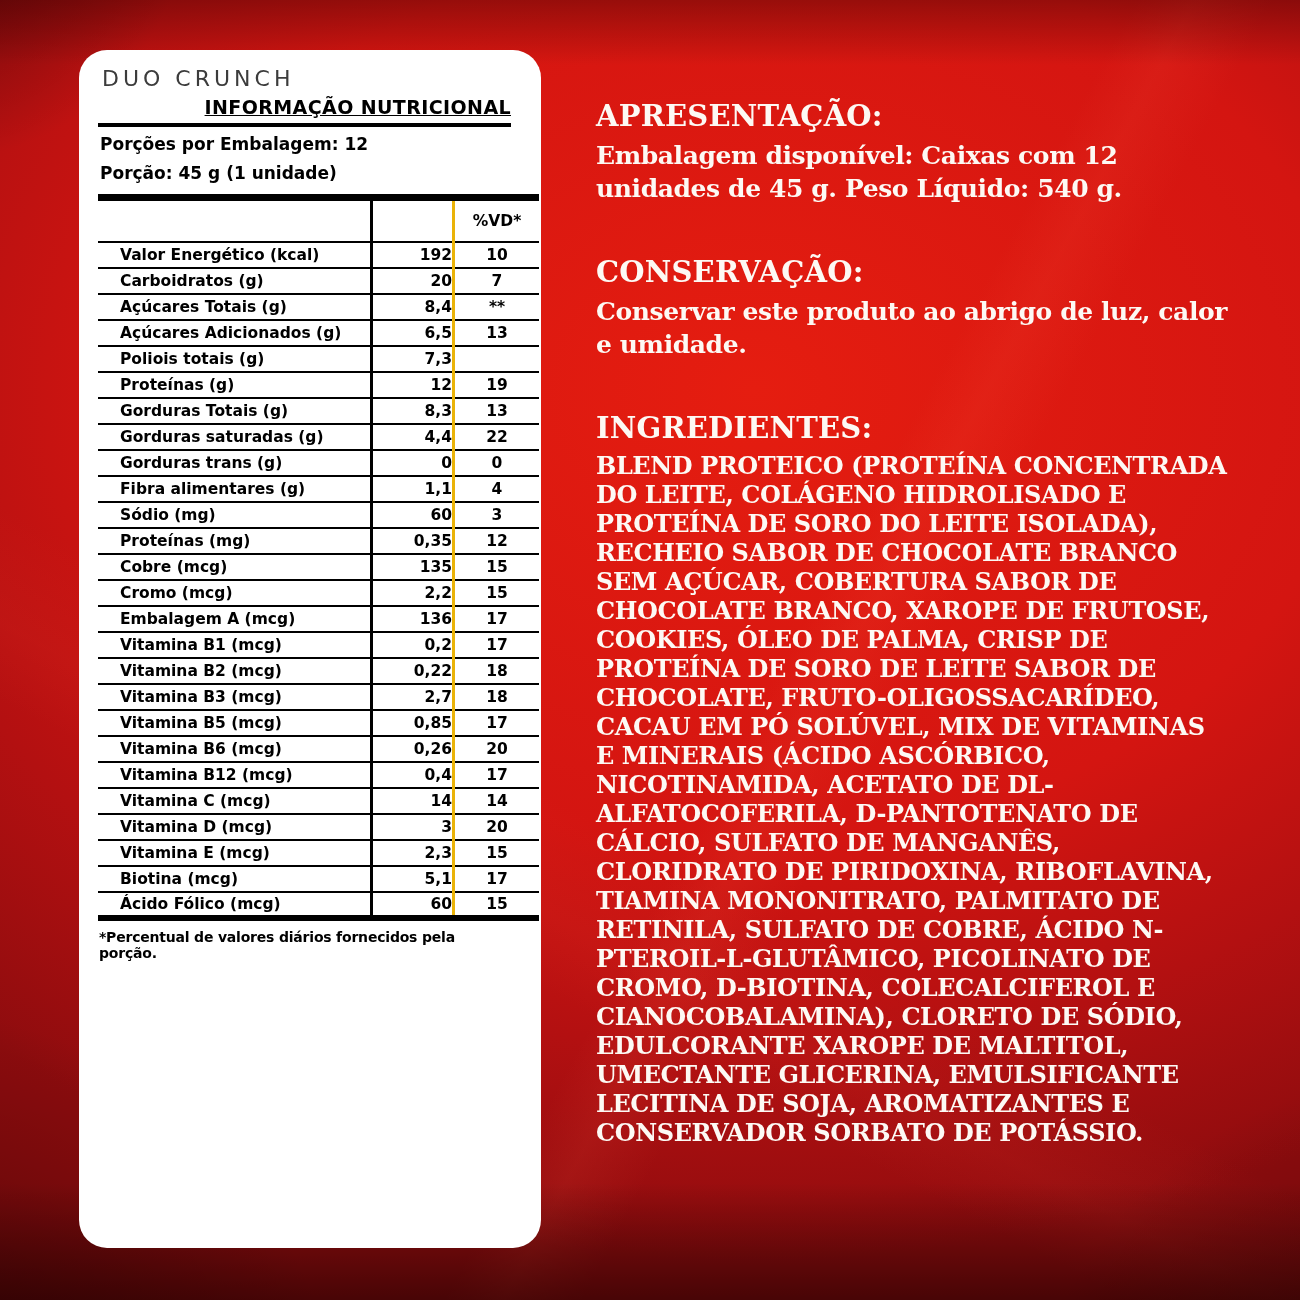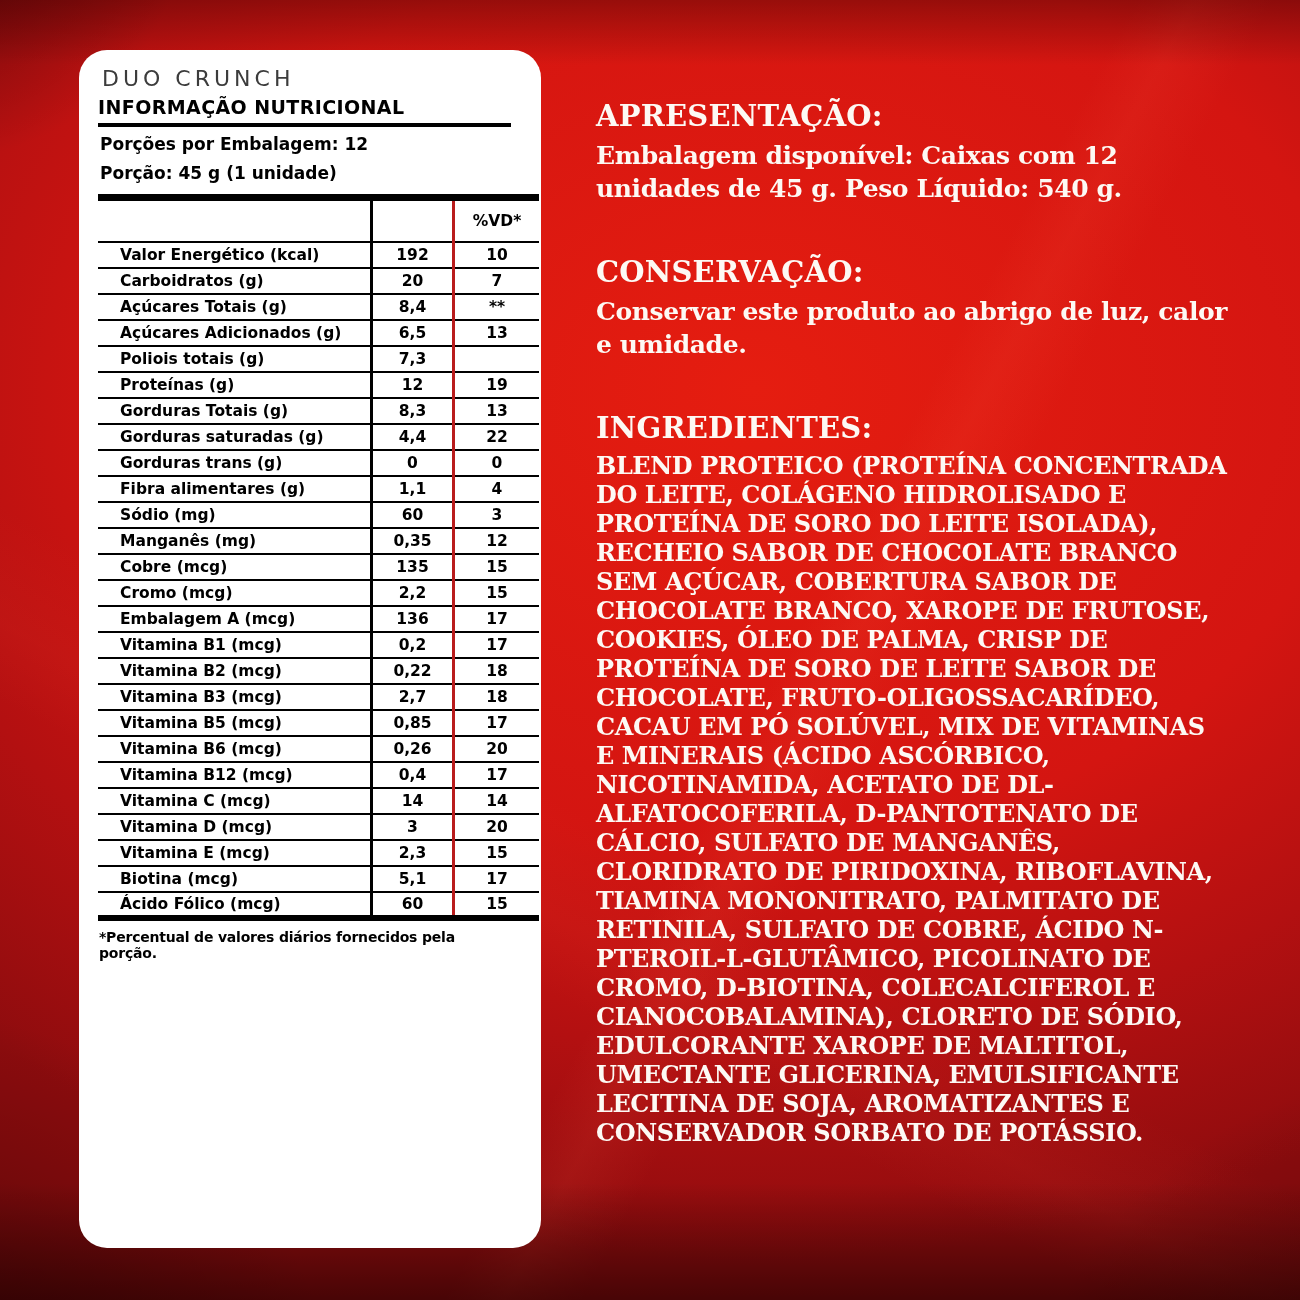--- a/index.html
+++ b/index.html
@@ -27,41 +27,42 @@
     background:#ffffff;border-radius:28px;
     box-sizing:border-box;
     padding:12px 30px 0 19px;
     color:#000;
   }
   .brand{
     font-size:22px;letter-spacing:4px;color:#3c3c3c;
     padding:4px 0 2px 4px;font-weight:400;
   }
   .nut-title{
-    font-size:19px;font-weight:700;text-align:left;
+    font-size:19px;font-weight:700;text-align:right;
     letter-spacing:.4px;padding:3px 0 5px 0;
     border-bottom:4px solid #000;
+    text-decoration:underline;
   }
   .serving-line{font-size:17px;font-weight:700;padding:7px 0 0 2px;}
   .serving-line.second{padding:9px 0 11px 2px;}
 
   table.nut{
     border-collapse:collapse;width:413px;table-layout:fixed;
   }
   table.nut thead tr{
     border-top:7px solid #000;border-bottom:2px solid #000;height:44px;
   }
   table.nut tbody tr{border-bottom:2px solid #000;height:26px;}
   table.nut tbody tr:last-child{border-bottom:6px solid #000;}
   table.nut td,table.nut th{
     font-size:15.5px;font-weight:700;padding:0;vertical-align:middle;
   }
   .col-label{width:250px;text-align:left;padding-left:22px !important;}
-  .col-value{width:79px;text-align:center;border-left:3px solid #000;margin-top:36px;}
-  .col-vd{width:84px;text-align:center;border-left:3px solid #b91c1c;}
+  .col-value{width:79px;text-align:right;border-left:3px solid #000;margin-top:36px;}
+  .col-vd{width:84px;text-align:center;border-left:3px solid #eab308;}
   th.col-vd{font-size:16px;}
   .footnote{
     font-size:14px;font-weight:700;padding:8px 0 0 1px;letter-spacing:-0.2px;
   }
 
   
   .right-col{
     position:absolute;left:596px;top:99px;width:632px;
     color:#fdf9f4;
     font-family:"DejaVu Serif","Liberation Serif",serif;
@@ -147,21 +148,21 @@
             <td class="col-label">Fibra alimentares (g)</td>
             <td class="col-value">1,1</td>
             <td class="col-vd">4</td>
           </tr>
           <tr>
             <td class="col-label">Sódio (mg)</td>
             <td class="col-value">60</td>
             <td class="col-vd">3</td>
           </tr>
           <tr>
-            <td class="col-label">Manganês (mg)</td>
+            <td class="col-label">Proteínas (mg)</td>
             <td class="col-value">0,35</td>
             <td class="col-vd">12</td>
           </tr>
           <tr>
             <td class="col-label">Cobre (mcg)</td>
             <td class="col-value">135</td>
             <td class="col-vd">15</td>
           </tr>
           <tr>
             <td class="col-label">Cromo (mcg)</td>

